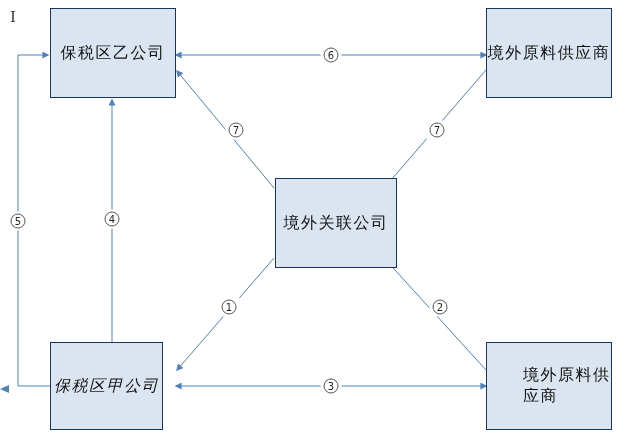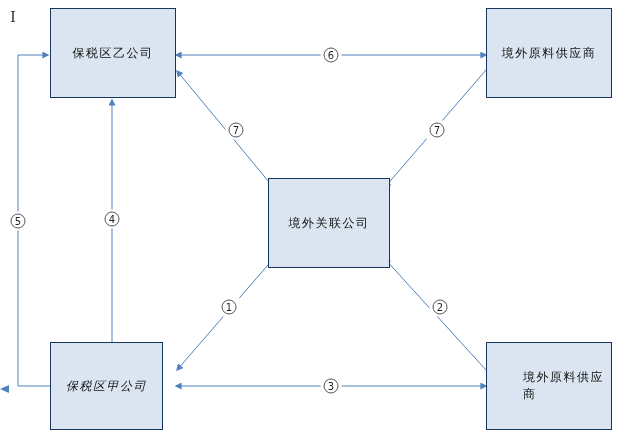--- a/index.html
+++ b/index.html
@@ -24,28 +24,28 @@
     width: 617px;
     height: 445px;
   }
   .node {
     position: absolute;
     background: #dbe5f1;
     border: 1px solid #17365d;
     display: flex;
     align-items: center;
     justify-content: center;
-    font-size: 12px;
+    font-size: 16px;
     color: #111111;
     letter-spacing: 1.5px;
     box-sizing: border-box;
   }
   .node-company-b  { left: 50px;  top: 8px;   width: 126px; height: 90px; }
   .node-final-buyer{ left: 486px; top: 8px;   width: 126px; height: 90px; }
-  .node-affiliate  { left: 268px; top: 178px; width: 122px; height: 90px; }
+  .node-affiliate  { left: 275px; top: 178px; width: 122px; height: 90px; }
   .node-company-a  { left: 50px;  top: 342px; width: 113px; height: 88px; font-style: italic; }
   .node-supplier   { left: 486px; top: 342px; width: 126px; height: 88px; padding-left: 36px; }
 
   .edge-label {
     position: absolute;
     transform: translate(-50%, -50%);
     background: #ffffff;
     padding: 2px 3px;
   }
   .edge-label .circ {

